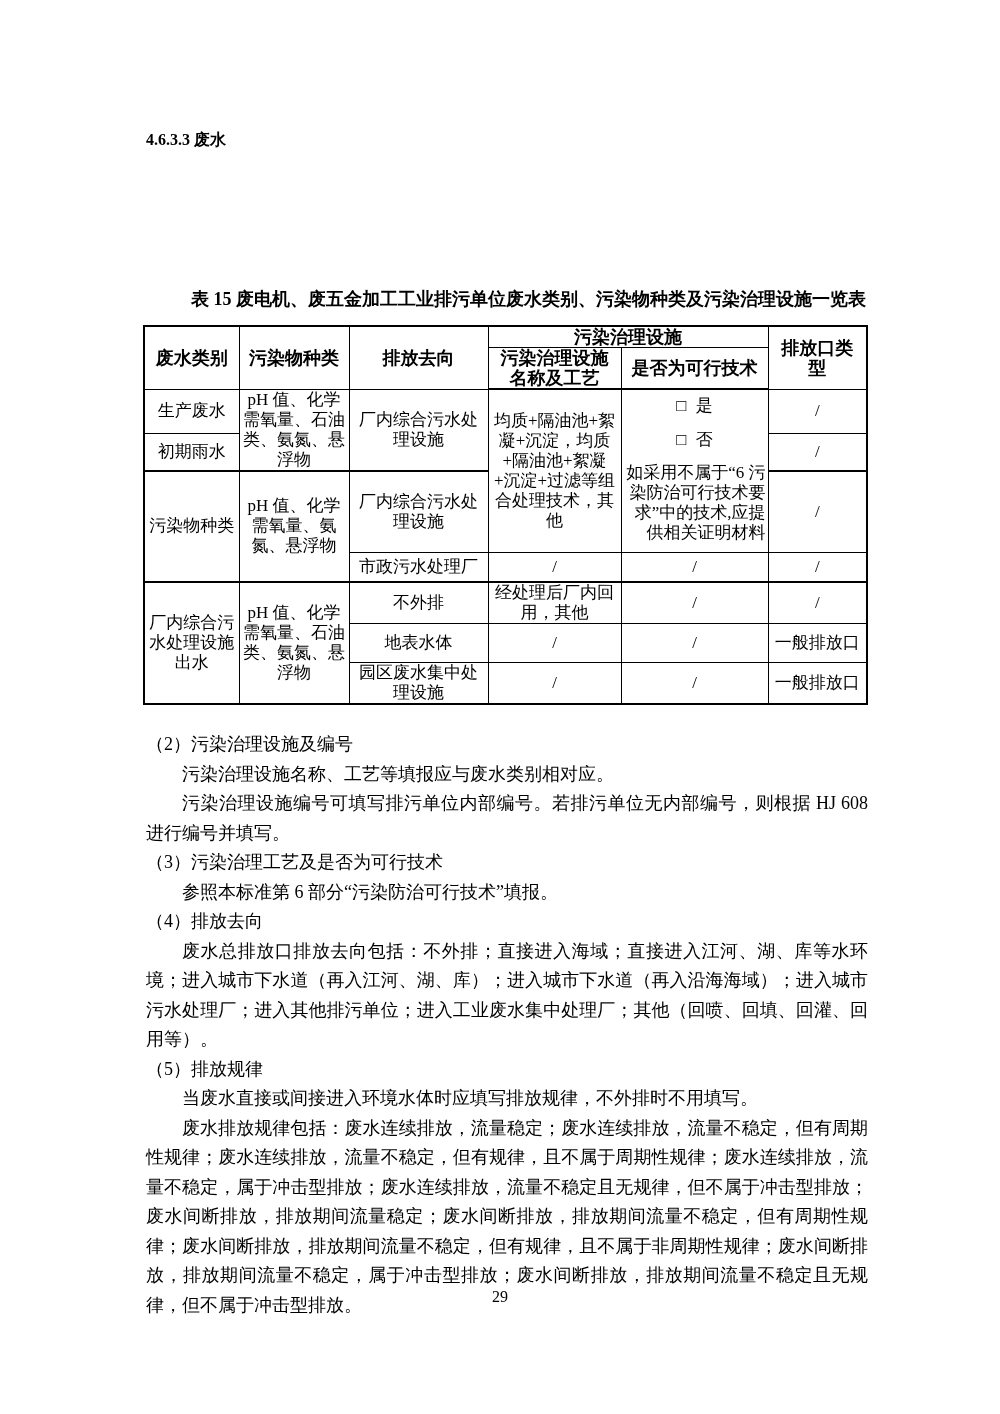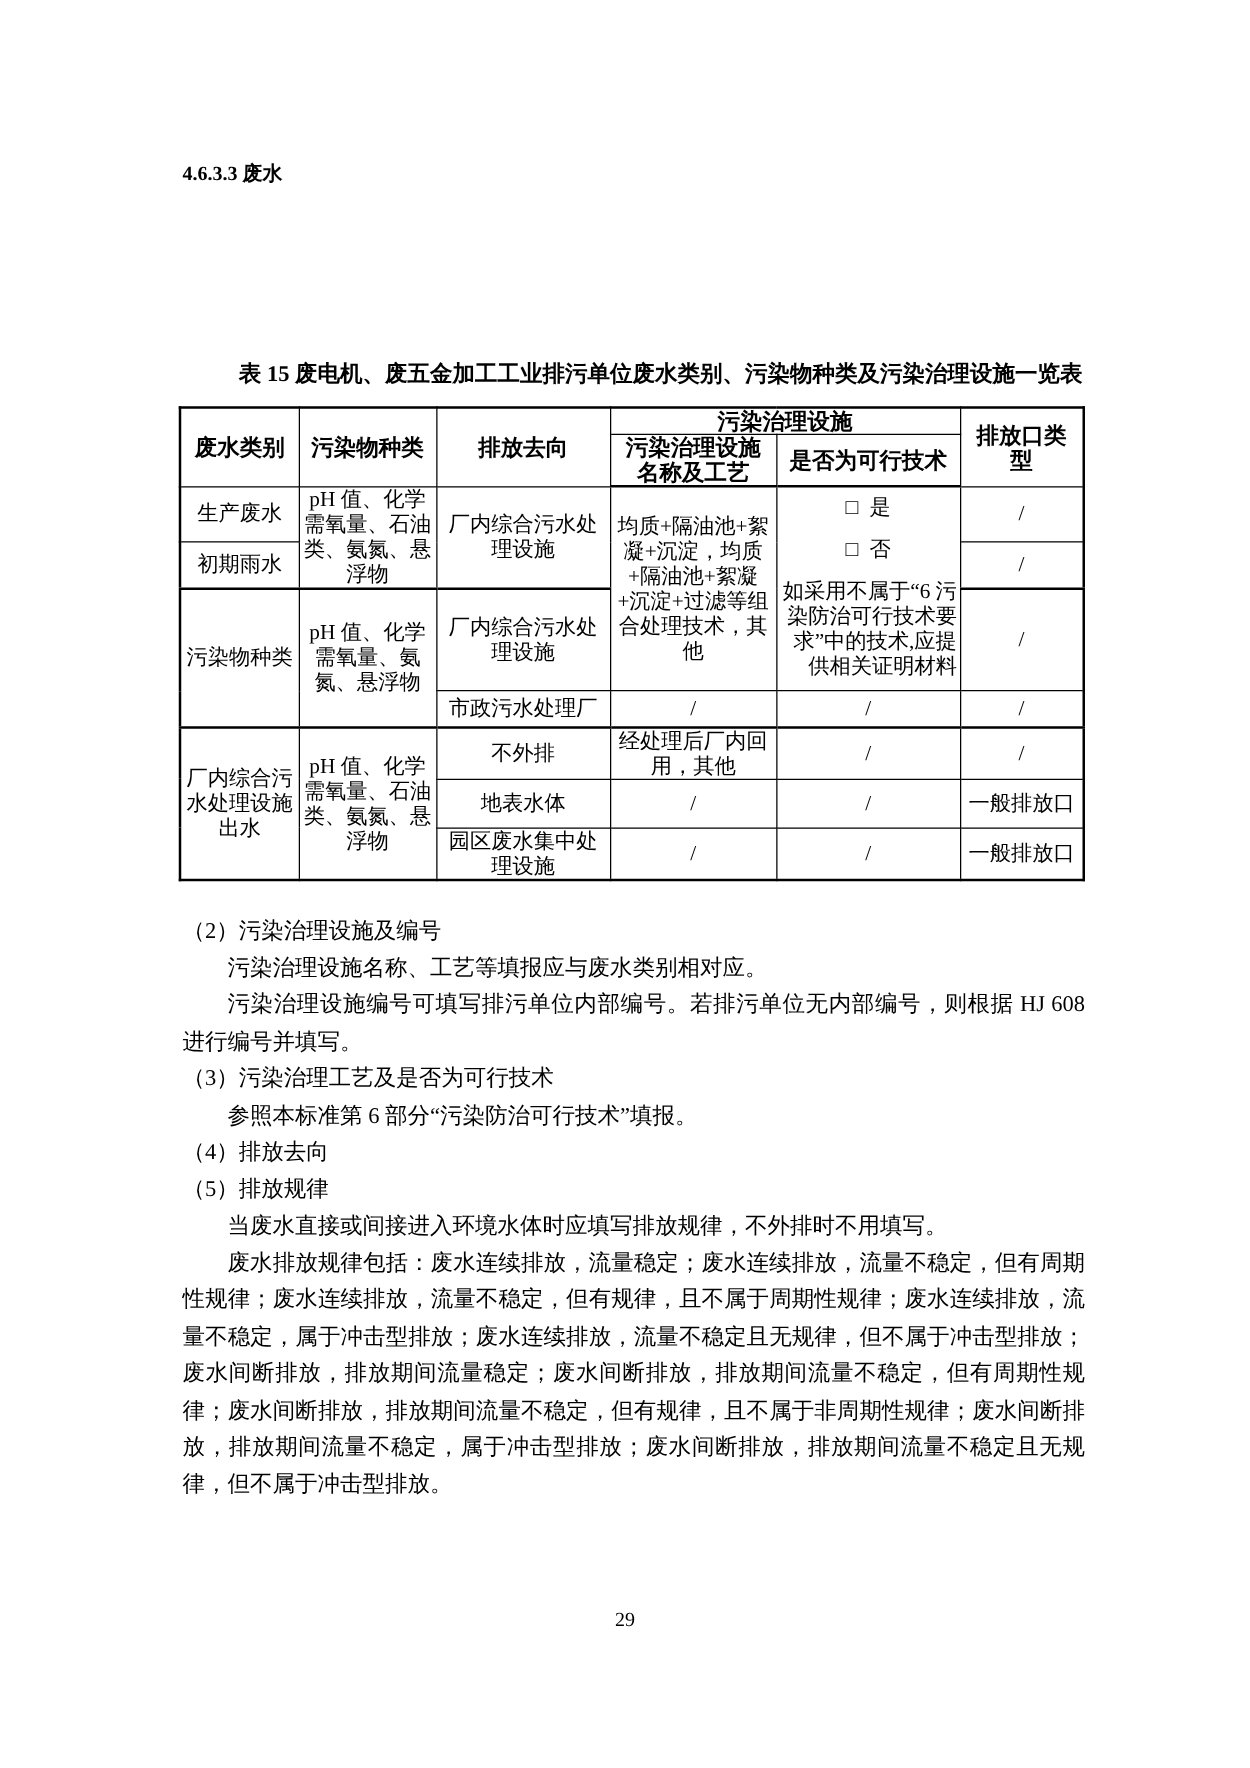--- a/index.html
+++ b/index.html
@@ -172,20 +172,21 @@
   </tbody>
     </table>
 
   <div class="block-bottom">
     <p class="item-label">（2）污染治理设施及编号</p>
     <p class="body-par">污染治理设施名称、工艺等填报应与废水类别相对应。</p>
     <p class="body-par">污染治理设施编号可填写排污单位内部编号。若排污单位无内部编号，则根据 HJ 608 进行编号并填写。</p>
     <p class="item-label">（3）污染治理工艺及是否为可行技术</p>
     <p class="body-par">参照本标准第 6 部分“污染防治可行技术”填报。</p>
     <p class="item-label">（4）排放去向</p>
+    <p class="body-par">废水总排放口排放去向包括：不外排；直接进入海域；直接进入江河、湖、库等水环境；进入城市下水道（再入江河、湖、库）；进入城市下水道（再入沿海海域）；进入城市污水处理厂；进入其他排污单位；进入工业废水集中处理厂；其他（回喷、回填、回灌、回用等）。</p>
     <p class="item-label">（5）排放规律</p>
     <p class="body-par">当废水直接或间接进入环境水体时应填写排放规律，不外排时不用填写。</p>
     <p class="body-par">废水排放规律包括：废水连续排放，流量稳定；废水连续排放，流量不稳定，但有周期性规律；废水连续排放，流量不稳定，但有规律，且不属于周期性规律；废水连续排放，流量不稳定，属于冲击型排放；废水连续排放，流量不稳定且无规律，但不属于冲击型排放；废水间断排放，排放期间流量稳定；废水间断排放，排放期间流量不稳定，但有周期性规律；废水间断排放，排放期间流量不稳定，但有规律，且不属于非周期性规律；废水间断排放，排放期间流量不稳定，属于冲击型排放；废水间断排放，排放期间流量不稳定且无规律，但不属于冲击型排放。</p>
   </div>
 
   <div class="page-number">29</div>
 
 </div>
 
 </body></html>

